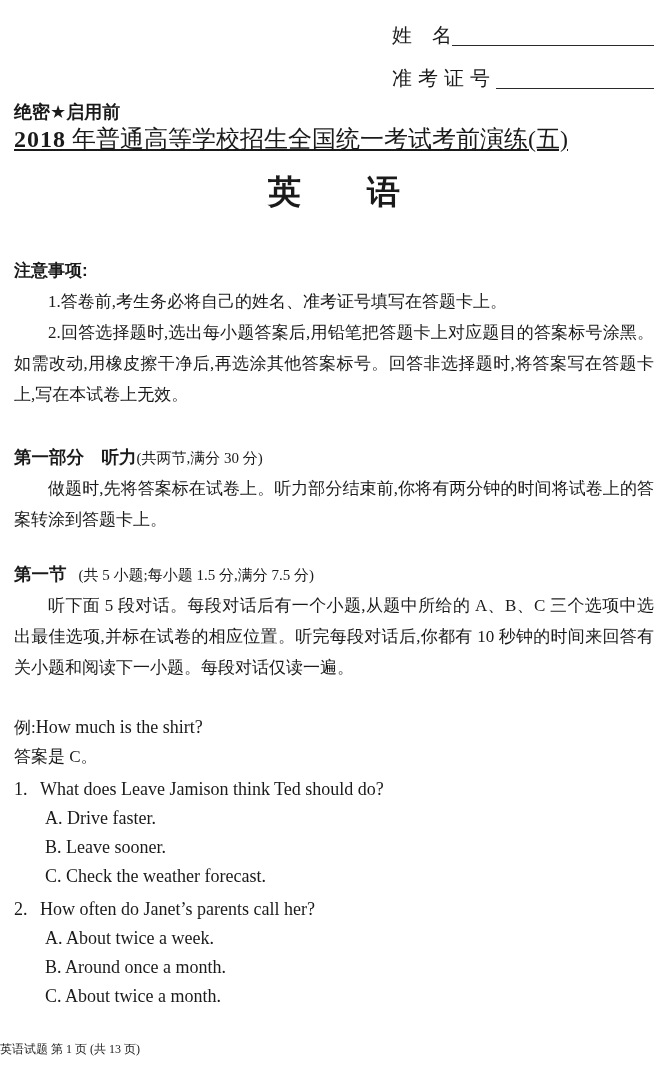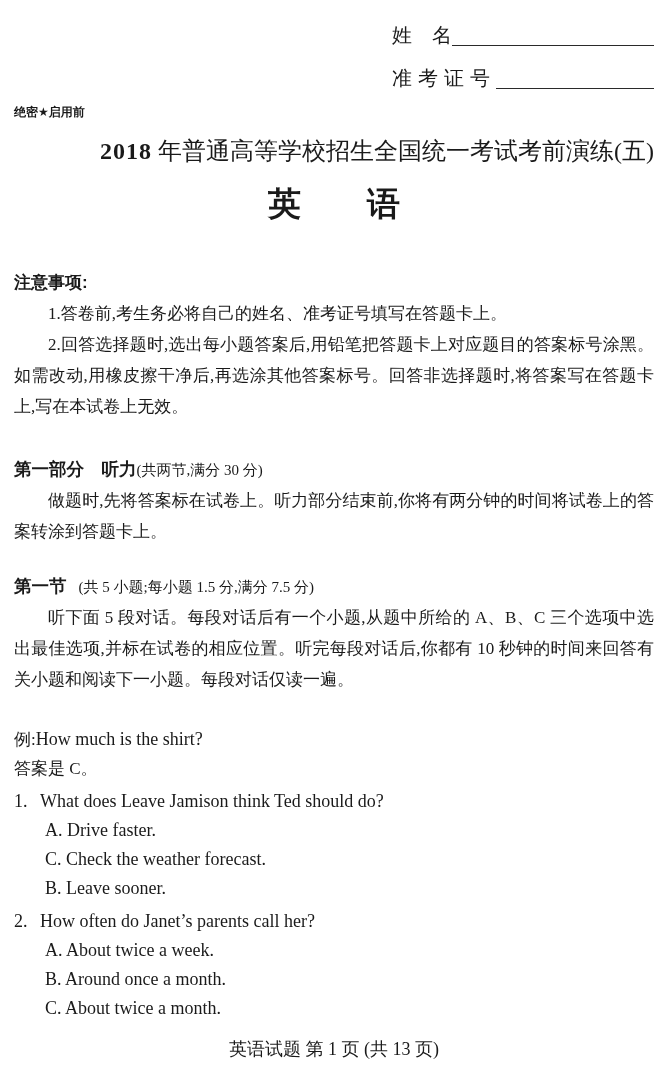--- a/index.html
+++ b/index.html
@@ -13,23 +13,23 @@
 
   
   .header-fields { width: 262px; margin: 16px 0 0 auto; }
   .field-row { display: flex; align-items: flex-end; height: 30px; font-size: 20px; margin-bottom: 13px; }
   .field-label { white-space: pre; line-height: 1.1; }
   .exam-no-label { letter-spacing: 6px; }
   .field-line { flex: 1; border-bottom: 1.5px solid #2a2a2a; }
 
   .secrecy {
     font-family: "Liberation Sans", "DejaVu Sans", sans-serif;
-    font-weight: bold; font-size: 12px; margin-top: 6px; line-height: 20px;
+    font-weight: bold; font-size: 18px; margin-top: 6px; line-height: 20px;
   }
-  .title { font-size: 24px; font-weight: normal; text-align: right; margin: 12px 0 0 0; line-height: 34px; }
+  .title { font-size: 24px; font-weight: normal; text-align: left; margin: 0 0 0 0; line-height: 34px; text-decoration: underline; }
   .title-year { font-weight: bold; letter-spacing: 1px; }
   .subject {
     font-family: "Liberation Sans", "DejaVu Sans", sans-serif;
     font-weight: bold; font-size: 33px; text-align: center; margin-top: 16px; line-height: 40px;
   }
 
   .notice-heading {
     font-family: "Liberation Sans", "DejaVu Sans", sans-serif;
     font-weight: bold; font-size: 17px; margin-top: 44px; line-height: 30px;
   }
@@ -52,21 +52,21 @@
   .opt-c { position: absolute; left: 399px; }
   .example-answer { font-size: 17px; line-height: 29px; }
 
   .question { margin-top: 4px; }
   .q-line { display: flex; line-height: 29px; }
   .q-num { width: 26px; flex: none; }
   .q-option { padding-left: 31px; line-height: 29px; }
 
   .footer {
     position: absolute; left: 0; right: 0; top: 1038px;
-    text-align: center; font-size: 18px; line-height: 22px;
+    text-align: left; font-size: 12px; line-height: 22px;
   }
 </style>
 </head>
 <body>
 
 <div class="page">
   <div class="content">
 
     <div class="header-fields">
       <div class="field-row">
@@ -105,22 +105,22 @@
       <div class="example-q"><span>例:</span><span class="en">How much is the shirt?</span></div>
       <div class="example-answer">答案是 C。</div>
     </div>
 
     <div class="question">
       <div class="q-line en">
         <span class="q-num">1.</span>
         <span>What does Leave Jamison think Ted should do?</span>
       </div>
       <div class="q-option en">A. Drive faster.</div>
+      <div class="q-option en">B. Leave sooner.</div>
       <div class="q-option en">C. Check the weather forecast.</div>
-      <div class="q-option en">B. Leave sooner.</div>
     </div>
 
     <div class="question">
       <div class="q-line en">
         <span class="q-num">2.</span>
         <span>How often do Janet’s parents call her?</span>
       </div>
       <div class="q-option en">A. About twice a week.</div>
       <div class="q-option en">B. Around once a month.</div>
       <div class="q-option en">C. About twice a month.</div>

